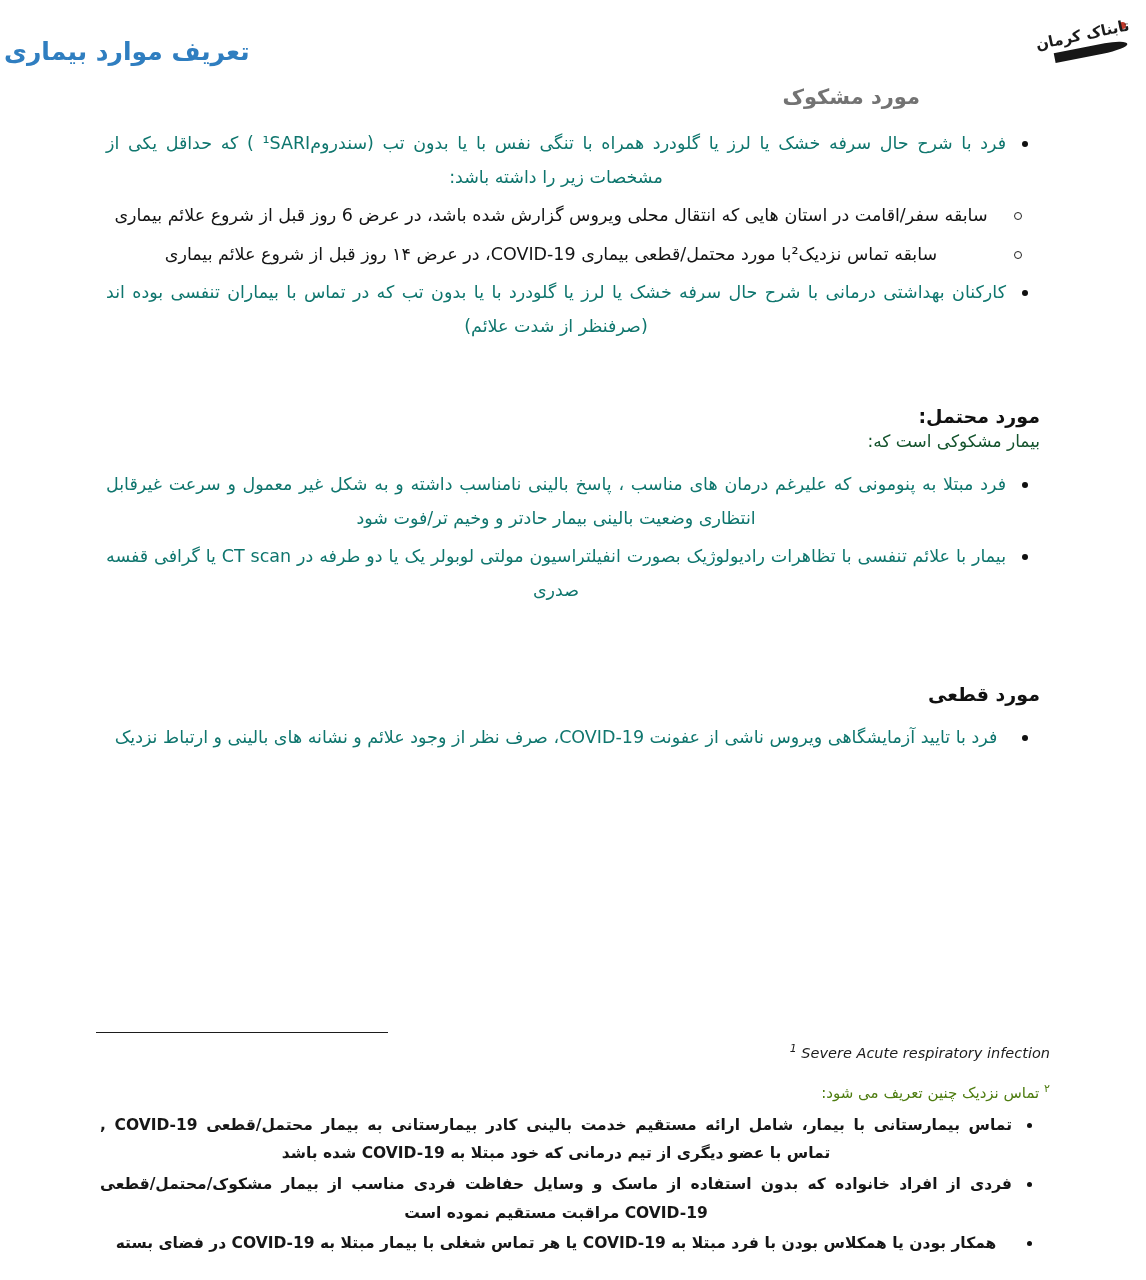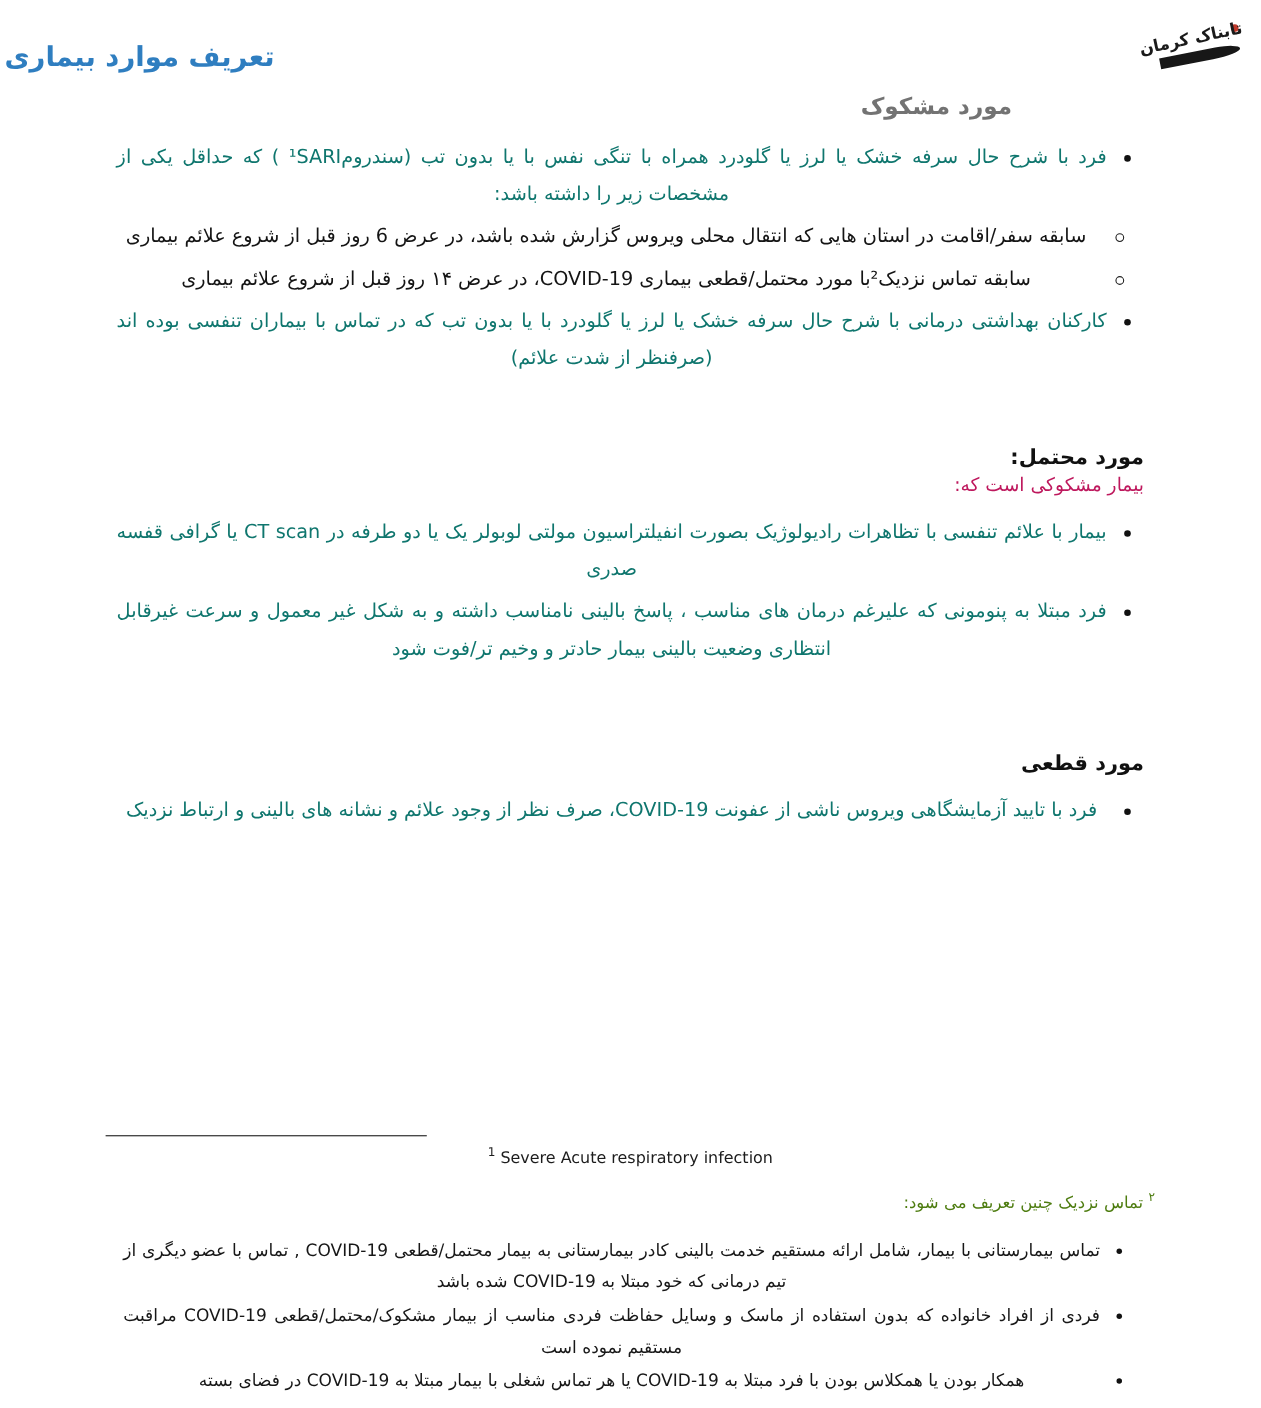--- a/index.html
+++ b/index.html
@@ -94,21 +94,21 @@
     text-align: right;
     font-size: 19px;
     font-weight: 700;
     color: #111111;
     margin: 0;
     line-height: 1.4;
   }
   .plain-line {
     font-size: 17px;
     font-weight: 400;
-    color: #be185d;
+    color: #14532d;
     line-height: 1.5;
   }
 
   
   ul.lvl1 {
     list-style: none;
     margin: 0;
     padding: 0;
   }
   ul.lvl1 > li {
@@ -186,37 +186,39 @@
   .fn-rule {
     width: 292px;
     height: 0;
     border-top: 1.4px solid #1d1d1d;
     margin: 0 auto 0 0;
     float: left;
   }
   .fn-clear { clear: both; }
   .fn-en {
     direction: ltr;
-    text-align: center;
+    text-align: right;
     font-size: 14.5px;
     color: #1c1c1c;
     padding-top: 10px;
     line-height: 1.5;
+    font-style: italic;
   }
   .fn-fa-intro {
     text-align: right;
     font-size: 15px;
     color: #4d7c0f;
     padding: 16px 0 2px 0;
     line-height: 1.6;
   }
   ul.fn-list {
     list-style: none;
-    margin: 16px;
-    padding: 0;
+    margin: 4px;
+    padding: 0;
+    font-weight: bold;
   }
   ul.fn-list > li {
     position: relative;
     text-align: justify;
     text-align-last: center;
     font-size: 15.5px;
     line-height: 1.85;
     color: #171717;
     padding: 0 34px 0 0;
     margin: 0 0 2px 0;
@@ -260,22 +262,22 @@
     </ul>
   </div>
 
   <div class="gap-lg"></div>
 
   <div class="block-probable">
     <h2 class="heading-black">مورد محتمل:</h2>
     <div class="plain-line">بیمار مشکوکی است که:</div>
     <div class="gap-sm"></div>
     <ul class="lvl1">
+      <li>فرد مبتلا به پنومونی که علیرغم درمان های مناسب ، پاسخ بالینی نامناسب داشته و به شکل غیر معمول و سرعت غیرقابل انتظاری وضعیت بالینی بیمار حادتر و وخیم تر/فوت شود</li>
       <li>بیمار با علائم تنفسی با تظاهرات رادیولوژیک بصورت انفیلتراسیون مولتی لوبولر یک یا دو طرفه در CT scan یا گرافی قفسه صدری</li>
-      <li>فرد مبتلا به پنومونی که علیرغم درمان های مناسب ، پاسخ بالینی نامناسب داشته و به شکل غیر معمول و سرعت غیرقابل انتظاری وضعیت بالینی بیمار حادتر و وخیم تر/فوت شود</li>
     </ul>
   </div>
 
   <div class="gap-lg"></div>
 
   <div class="block-confirmed">
     <h2 class="heading-black">مورد قطعی</h2>
     <div class="gap-sm"></div>
     <ul class="lvl1">
       <li>فرد با تایید آزمایشگاهی ویروس ناشی از عفونت COVID-19، صرف نظر از وجود علائم و نشانه های بالینی و ارتباط نزدیک</li>

